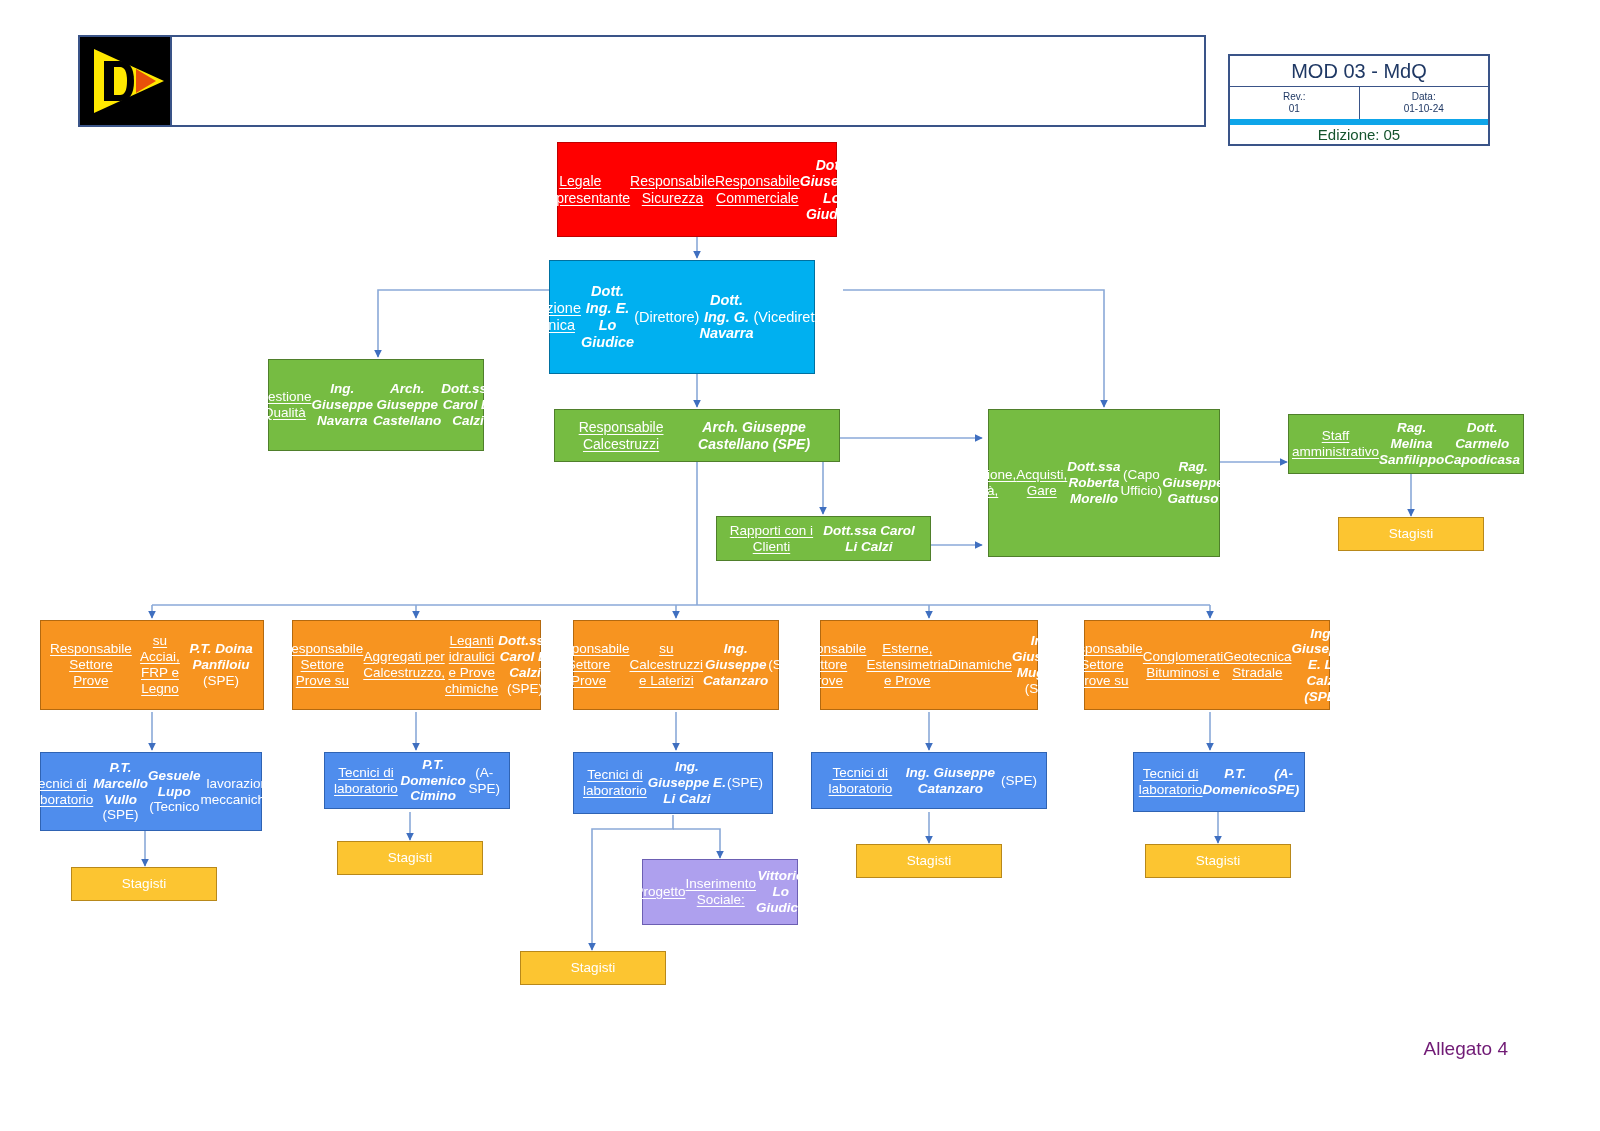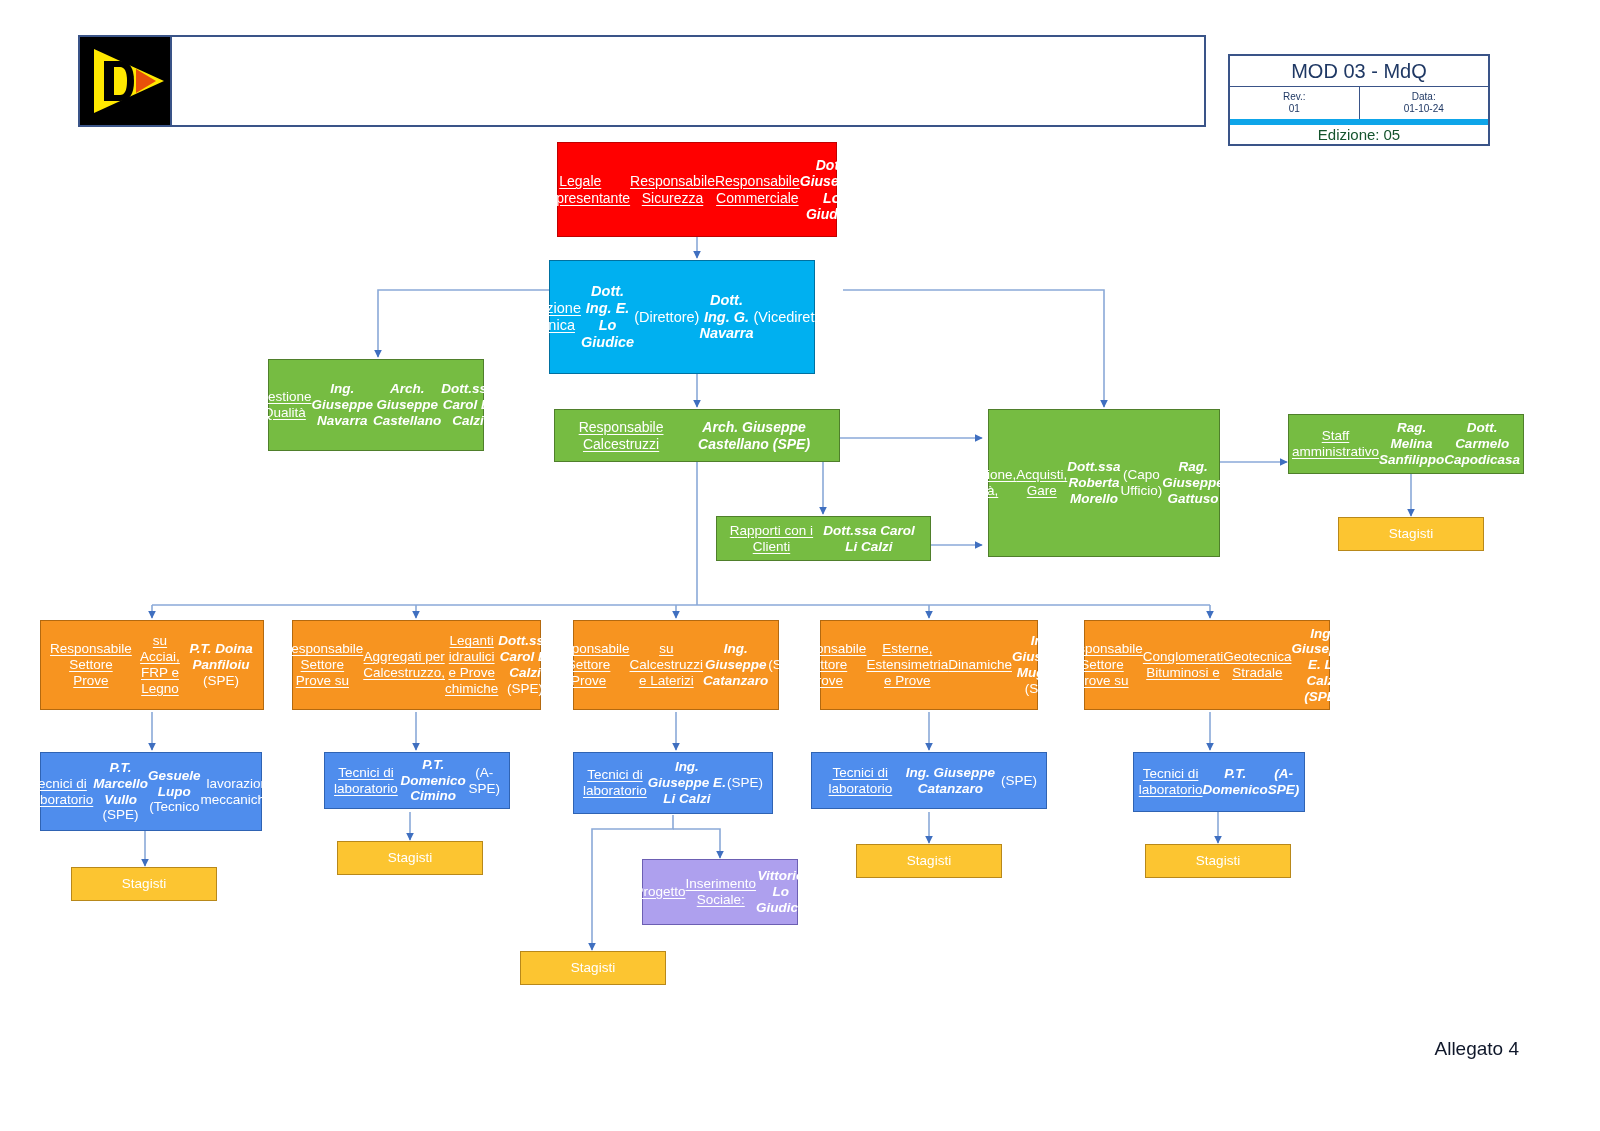--- a/index.html
+++ b/index.html
@@ -116,24 +116,24 @@
   
   #wires {
     position: absolute;
     left: 0; top: 0;
     width: 1600px; height: 1131px;
     pointer-events: none;
   }
 
   .footer-note {
     position: absolute;
-    right: 81px;
+    right: 92px;
     top: 1038px;
     font-size: 19px;
-    color: #0f172a;
+    color: #701a75;
   }
 </style>
 </head>
 <body>
 
 <div id="page">
 
   <div class="hdr-title-box"></div>
 
   <div class="hdr-logo-cell">

